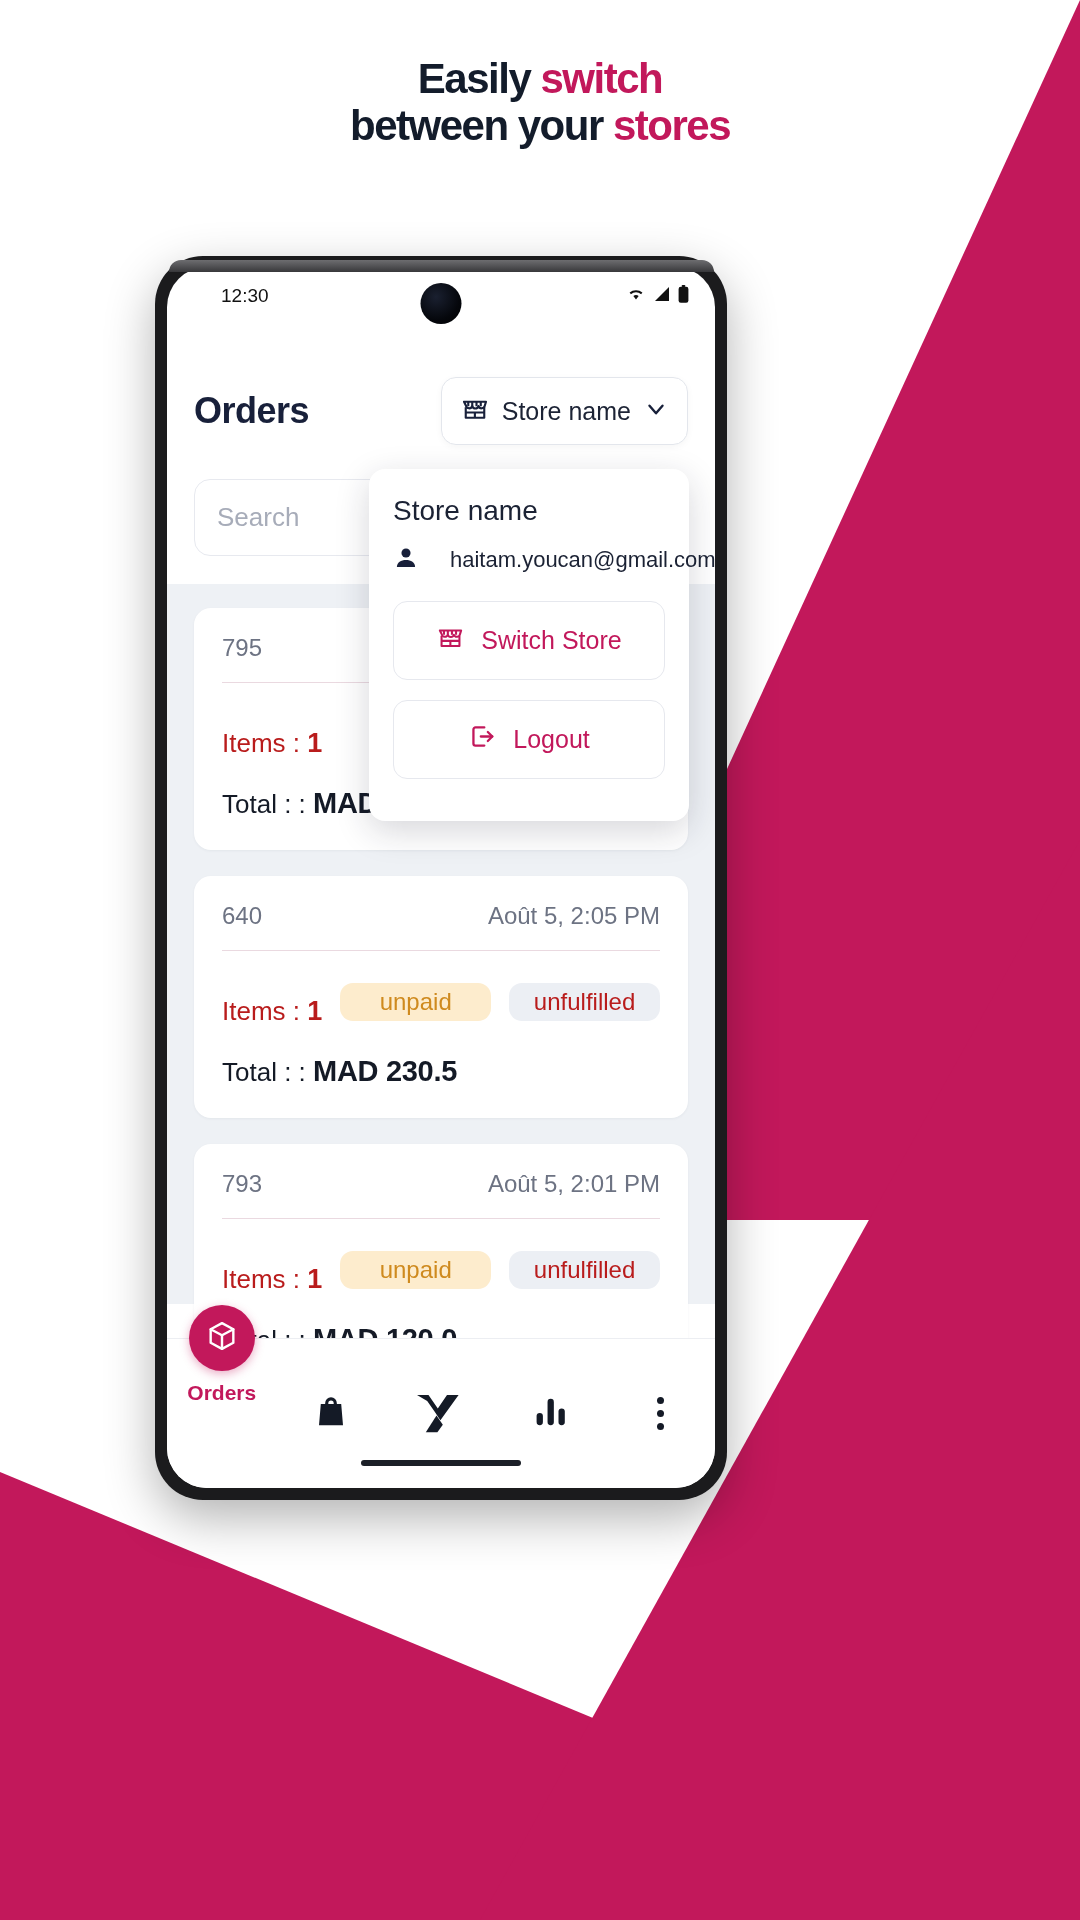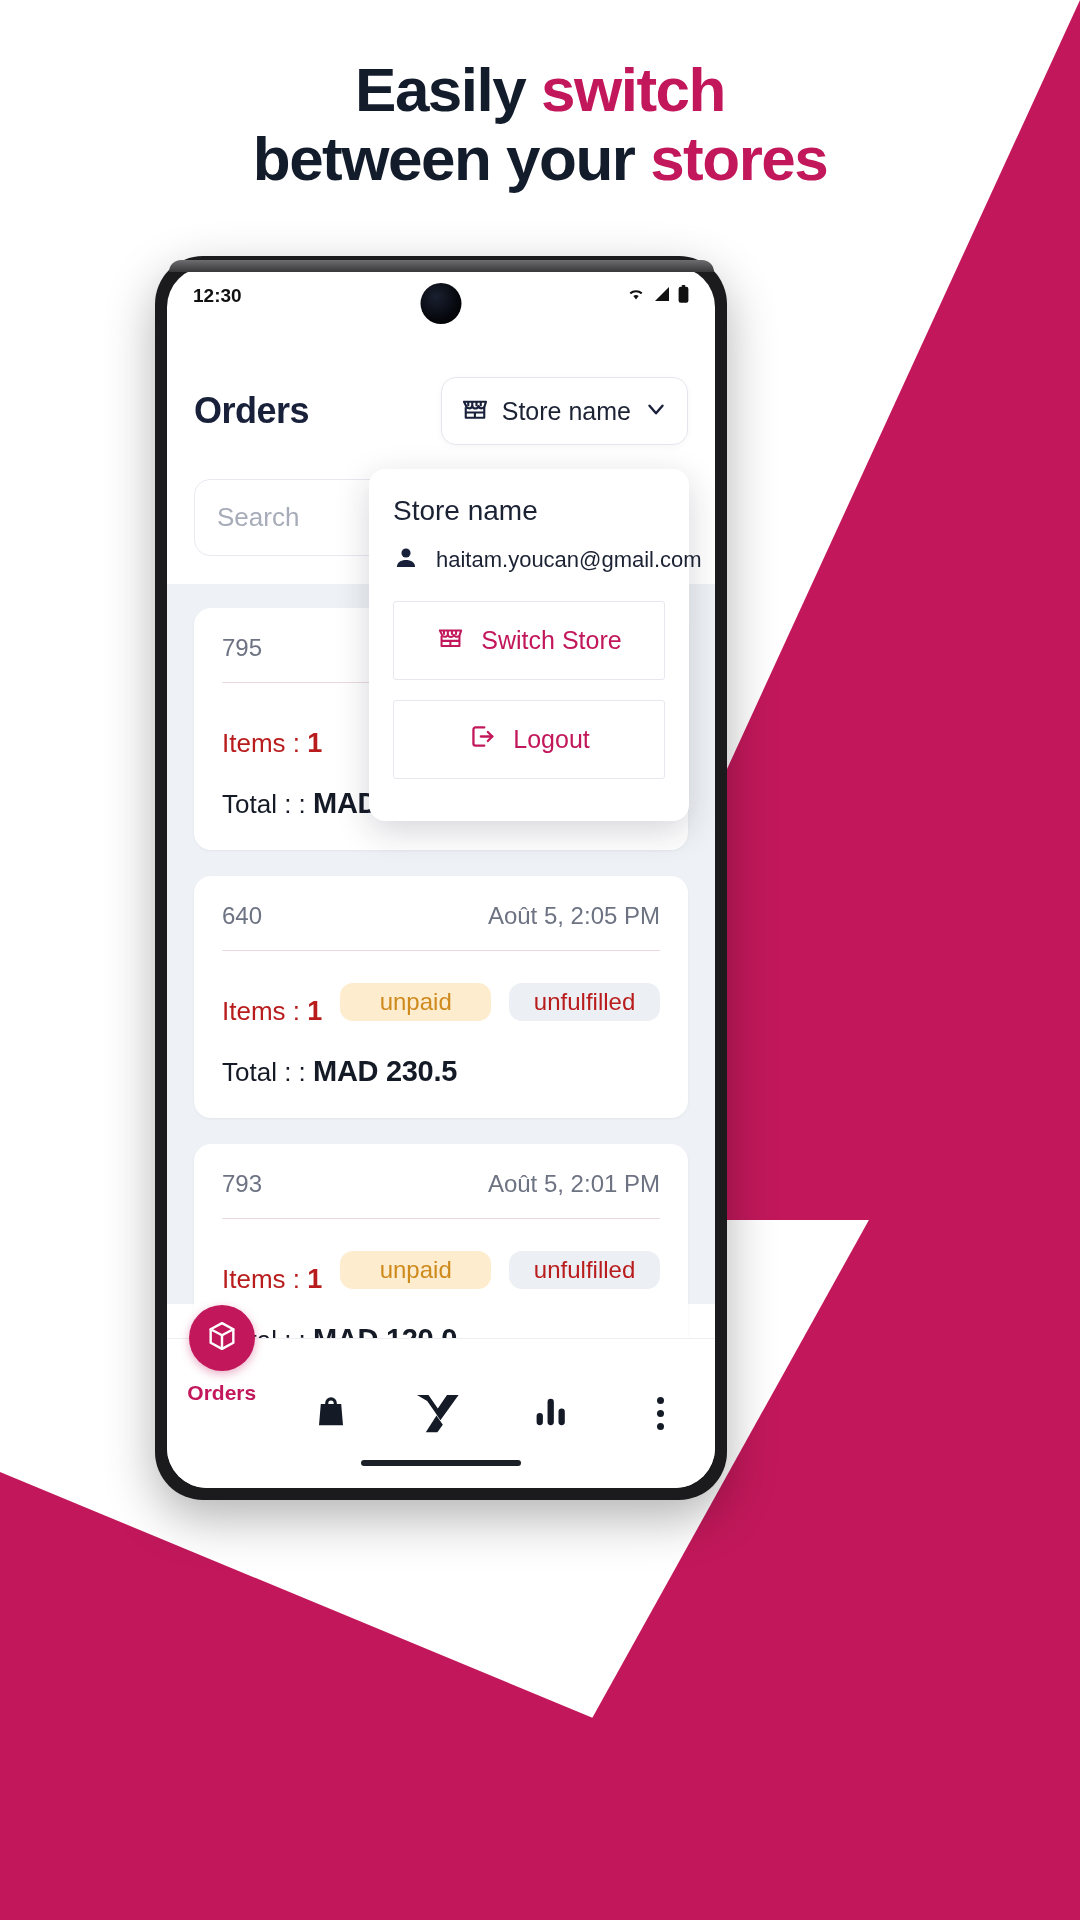--- a/index.html
+++ b/index.html
@@ -27,21 +27,21 @@
     position:absolute; right:0; bottom:0; width:600px; height:1080px;
     background:#c2185b;
     clip-path:polygon(100% 0, 100% 100%, 0 100%);
     z-index:0;
   }
 
   
   .headline{
     position:absolute; top:55px; left:0; width:1080px;
     text-align:center; z-index:5;
-    font-size:62px; font-weight:bold; line-height:1.12;
+    font-size:42px; font-weight:bold; line-height:1.12;
     letter-spacing:-1.5px;
     color:#131c2b;
   }
   .headline .accent{ color:#c2185b; }
 
   
   .phone{
     position:absolute; left:155px; top:256px;
     width:572px; height:1244px;
     background:#1b1b1d;
@@ -63,21 +63,21 @@
     border-radius:40px 40px 0 0;
     z-index:11;
   }
 
   
   .statusbar{
     height:58px; position:relative;
     display:flex; align-items:center; justify-content:space-between;
     padding:0 26px;
   }
-  .status-time{ font-size:19px; font-weight:bold; color:#111; }
+  .status-time{ font-size:19px; font-weight:normal; color:#111;margin-left:28px; }
   .status-icons{ display:flex; align-items:center; gap:7px; }
   .punch-hole{
     position:absolute; left:50%; top:16px; transform:translateX(-50%);
     width:41px; height:41px; border-radius:50%;
     background:radial-gradient(circle at 38% 34%, #1a2030 0%, #05070c 62%, #000 100%);
   }
 
   
   .app-header{
     display:flex; align-items:center; justify-content:space-between;
@@ -140,25 +140,25 @@
   .store-dropdown{
     position:absolute; right:26px; top:202px;
     width:320px;
     background:#fff;
     border-radius:16px;
     box-shadow:0 10px 34px rgba(25,30,50,.18);
     padding:26px 24px 26px 24px;
     z-index:40;
   }
   .dd-title{ font-size:28px; color:#1b2234; margin-bottom:18px; }
-  .dd-user{ display:flex; align-items:center; gap:17px; margin-bottom:26px;justify-content:space-between; }
+  .dd-user{ display:flex; align-items:center; gap:31px; margin-bottom:26px;justify-content:space-between; }
   .dd-user .mail{ font-size:22px; color:#1b2234; white-space:nowrap; }
   .dd-btn{
     display:flex; align-items:center; justify-content:center; gap:16px;
-    border:1.6px solid #e6e8ee; border-radius:3px;
+    border:1.6px solid #e6e8ee; border-radius:14px;
     padding:21px 10px; margin-bottom:20px;
     color:#c2185b; font-size:25px;
   }
   .dd-btn:last-child{ margin-bottom:16px; }
 
   
   .bottom-nav{
     position:absolute; left:0; bottom:0; width:100%;
     height:150px; background:#fff;
     border-top:1.4px solid #eceef2;

